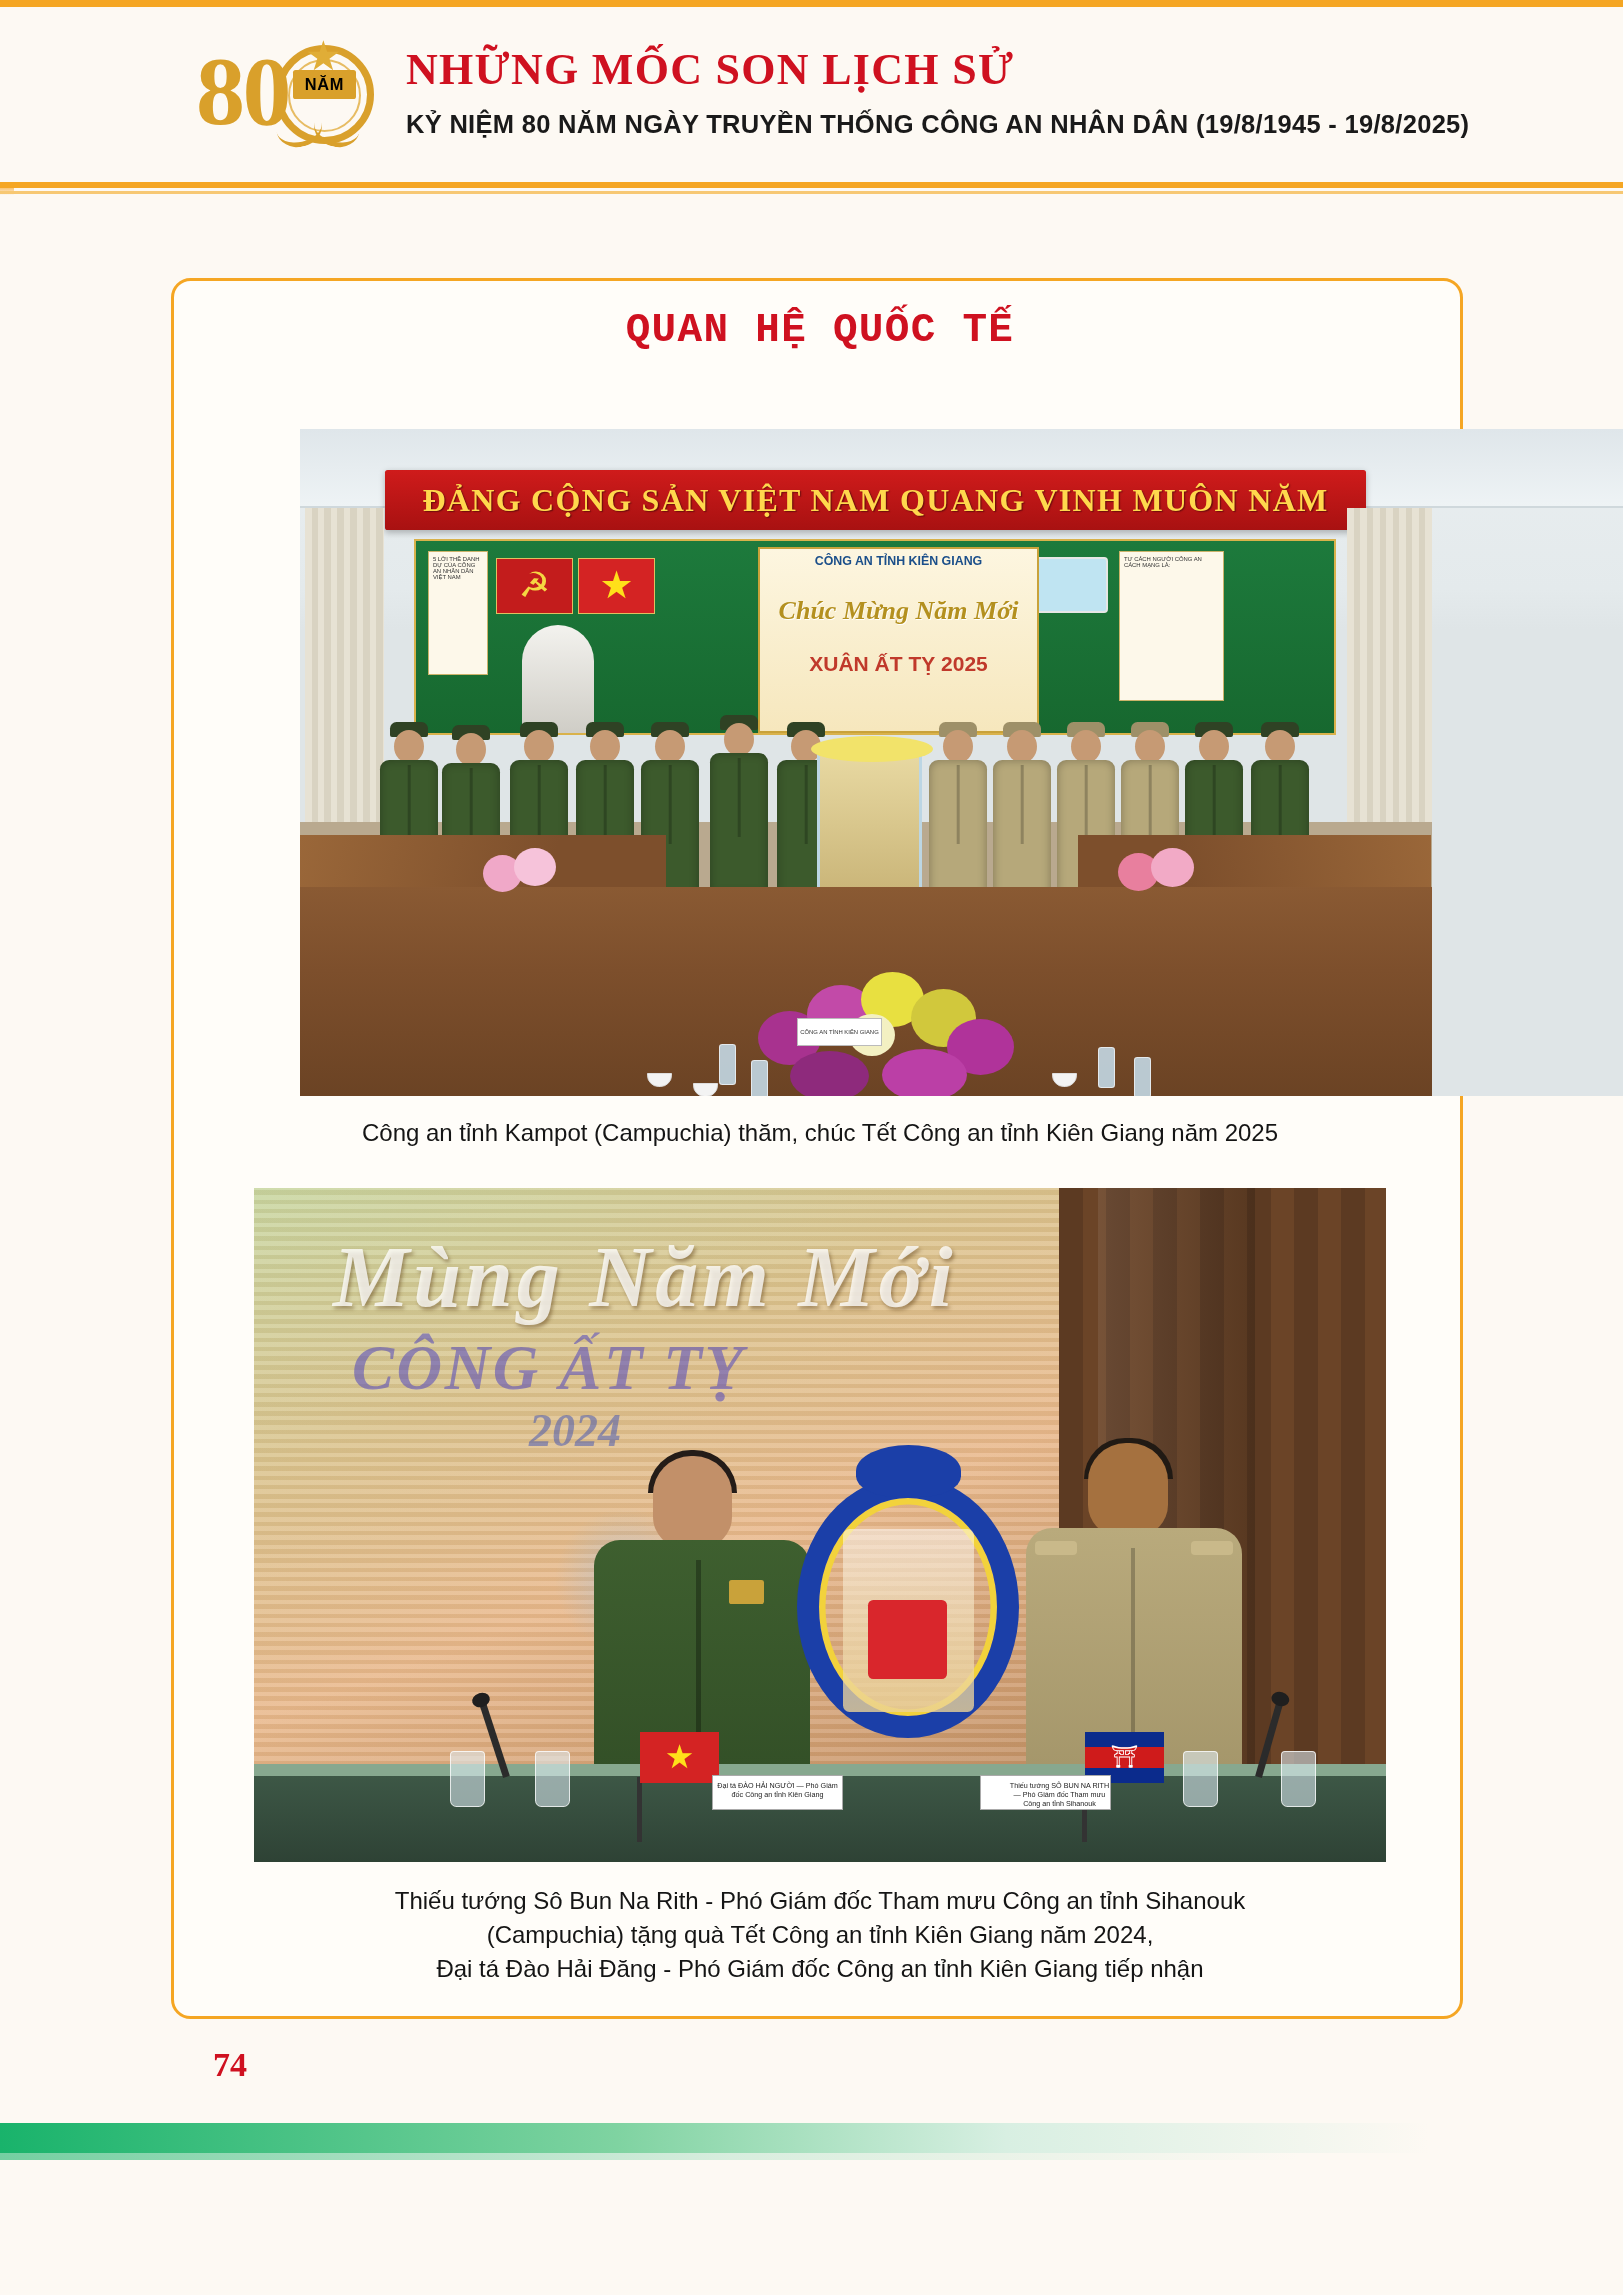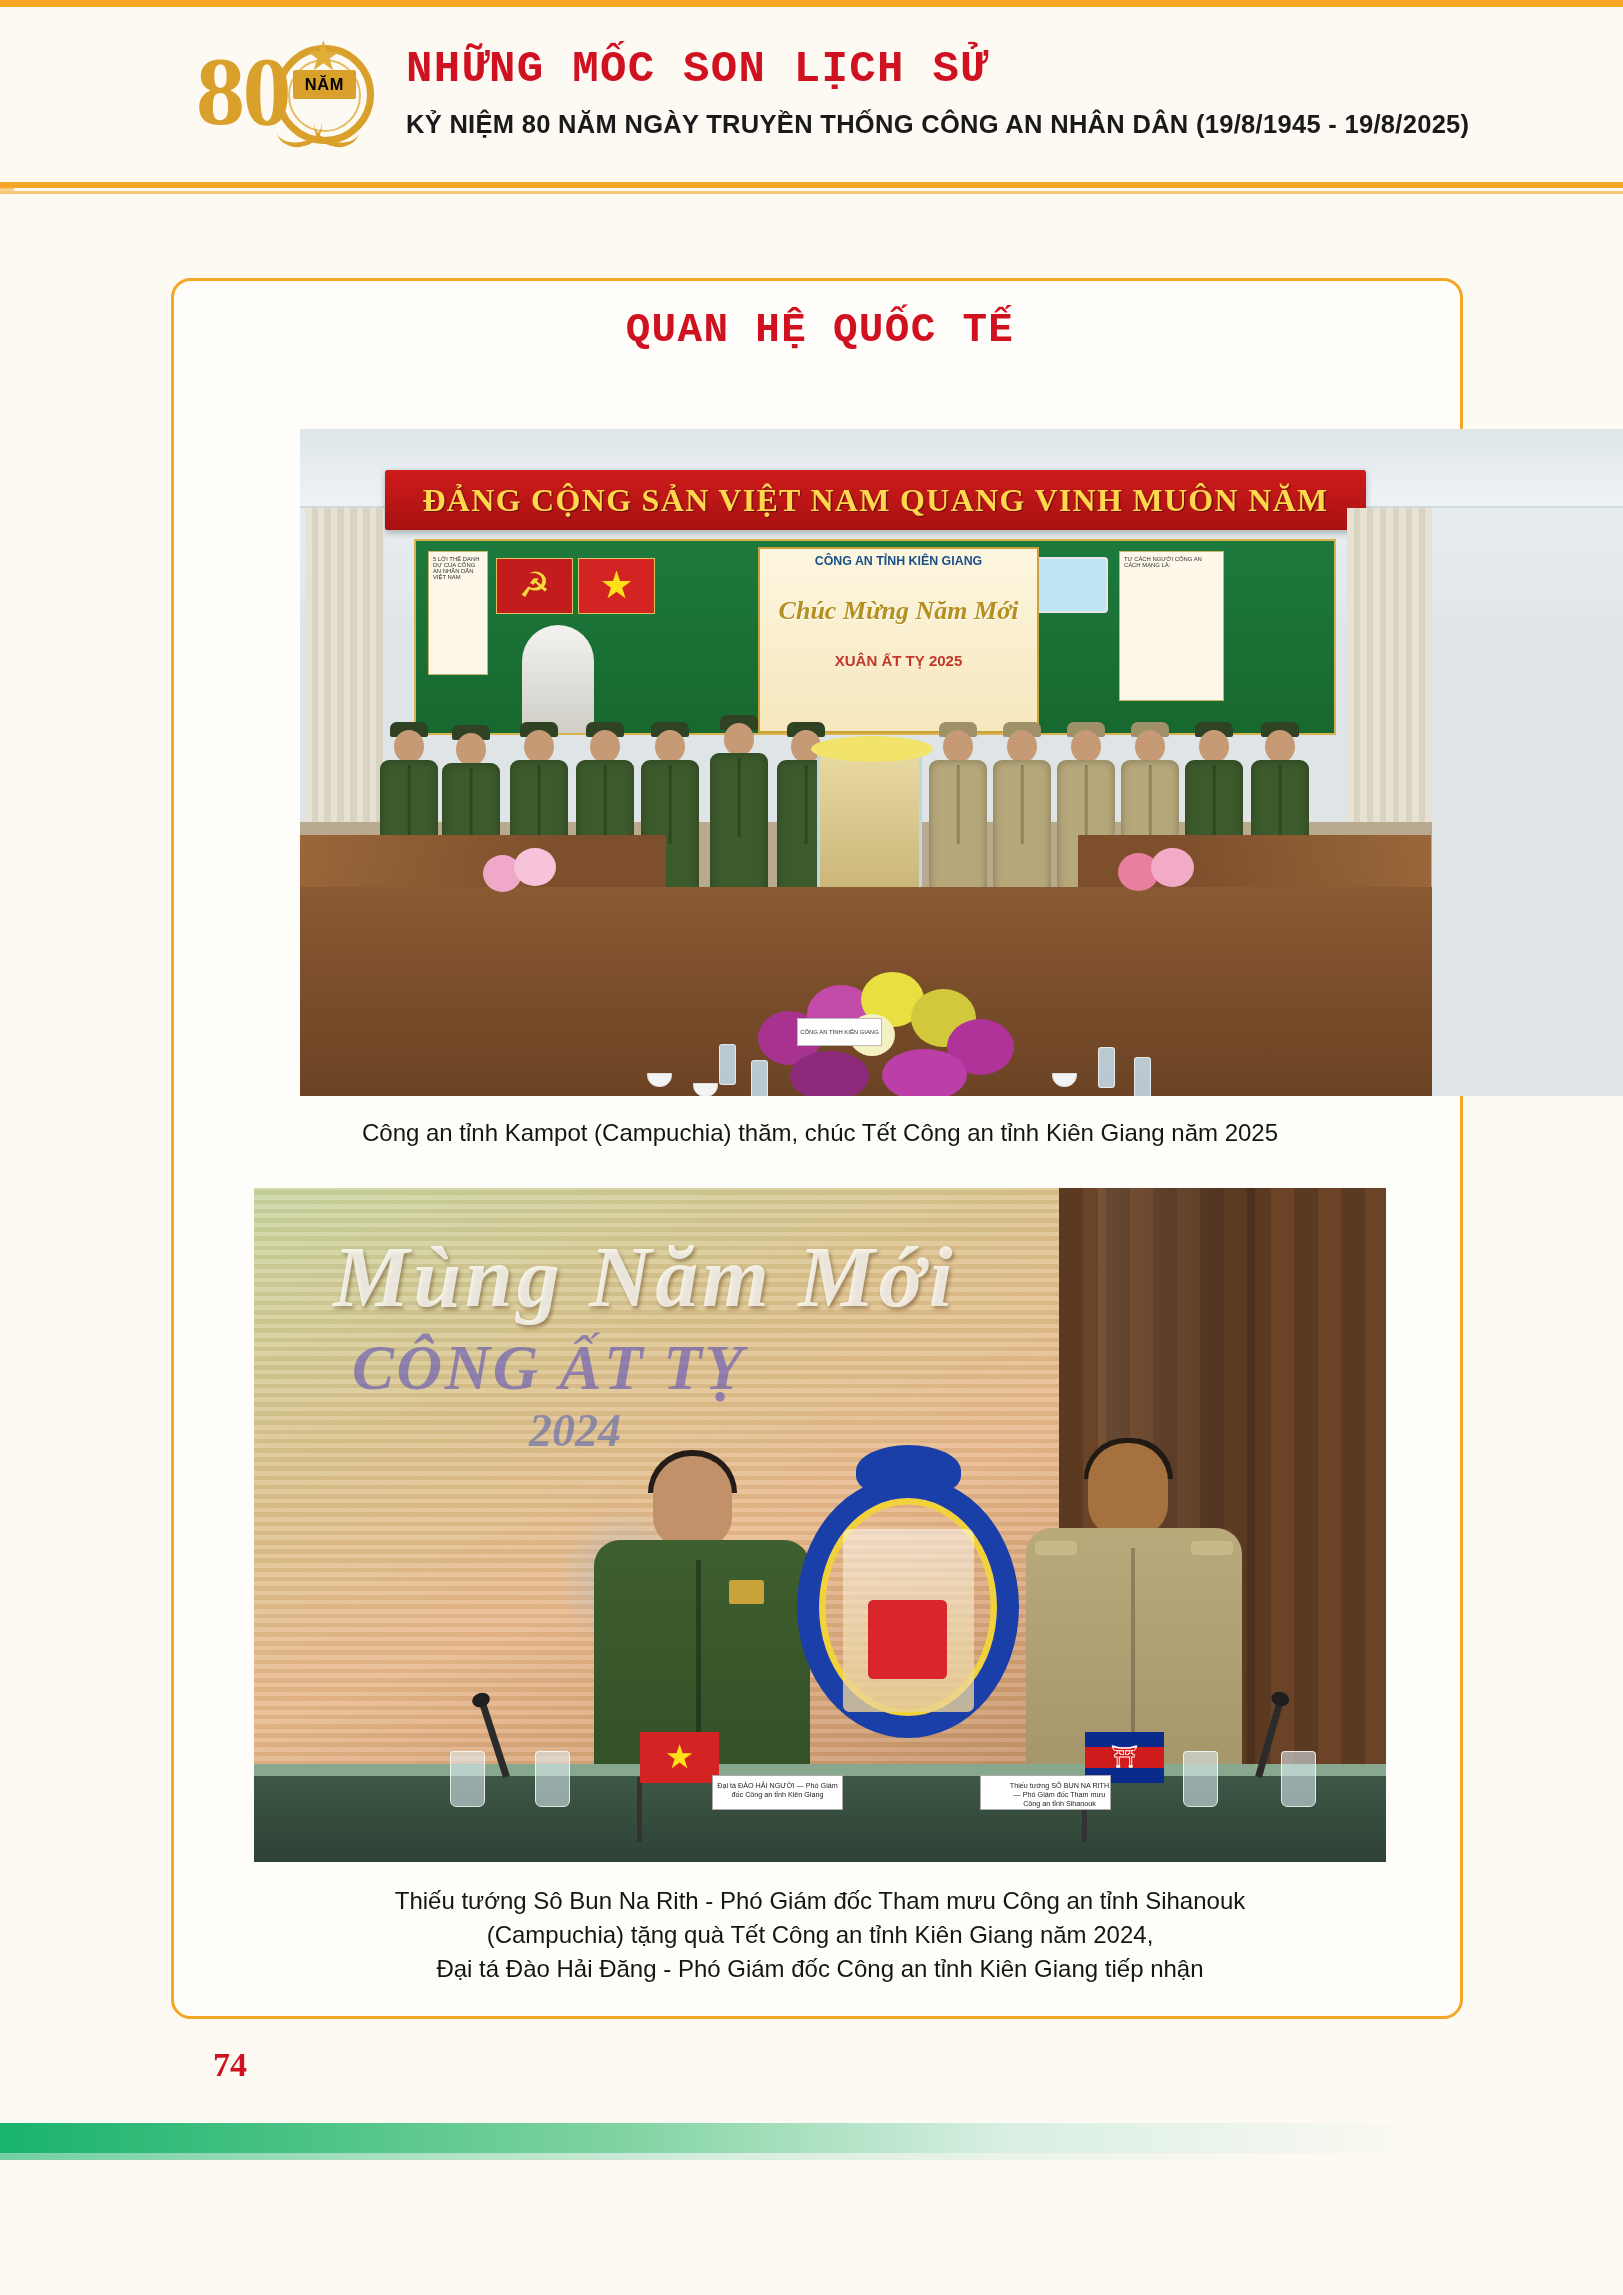--- a/index.html
+++ b/index.html
@@ -73,21 +73,21 @@
   .logo-80 .leaf-l, .logo-80 .leaf-r {
     position: absolute; top: 77px; width: 46px; height: 39px;
     border-bottom: 5.2px solid #d9a02b;
     border-radius: 0 0 50% 50%;
   }
   .logo-80 .leaf-l { left: 80px; transform: rotate(-12deg); }
   .logo-80 .leaf-r { left: 118px; transform: rotate(12deg); }
 
   .header-title {
     position: absolute; left: 406px; top: 44px;
-    font-family: Liberation Mono, monospace;
+    font-family: Liberation Serif, serif;
     font-size: 44px; font-weight: bold;
     color: #cf1120;
     letter-spacing: 1.3px;
   }
   .header-sub {
     position: absolute; left: 406px; top: 110px;
     font-size: 25.5px; font-weight: bold;
     color: #1a1a1a;
     letter-spacing: 0.3px;
   }
@@ -210,21 +210,21 @@
   .p1-spring-sign .ss-top {
     font-size: 12.4px; color: #1b4f8a; text-align: center; margin-top: 5.2px; font-weight: bold;
   }
   .p1-spring-sign .ss-mid {
     font-family: "Liberation Serif", serif;
     font-size: 26px; color: #b4901f; text-align: center;
     margin-top: 27.5px; font-style: italic; font-weight: bold;
     text-shadow: 0.7px 0.7px 0 #fff;
   }
   .p1-spring-sign .ss-bot {
-    font-size: 15px; color: #c0392b; text-align: center; margin-top: 26px; font-weight: bold;
+    font-size: 21px; color: #c0392b; text-align: center; margin-top: 26px; font-weight: bold;
   }
   .p1-sidepanel-l {
     position: absolute; left: 128px; top: 122px; width: 60px; height: 124px;
     background: #fdf8ea; border: 1.3px solid #cbb36a;
     font-size: 5.9px; color: #333; padding: 3.9px; overflow: hidden;
   }
   .p1-sidepanel-r {
     position: absolute; left: 819px; top: 122px; width: 105px; height: 150px;
     background: #fdf8ea; border: 1.3px solid #cbb36a;
     font-size: 5.9px; color: #333; padding: 3.9px; overflow: hidden;

